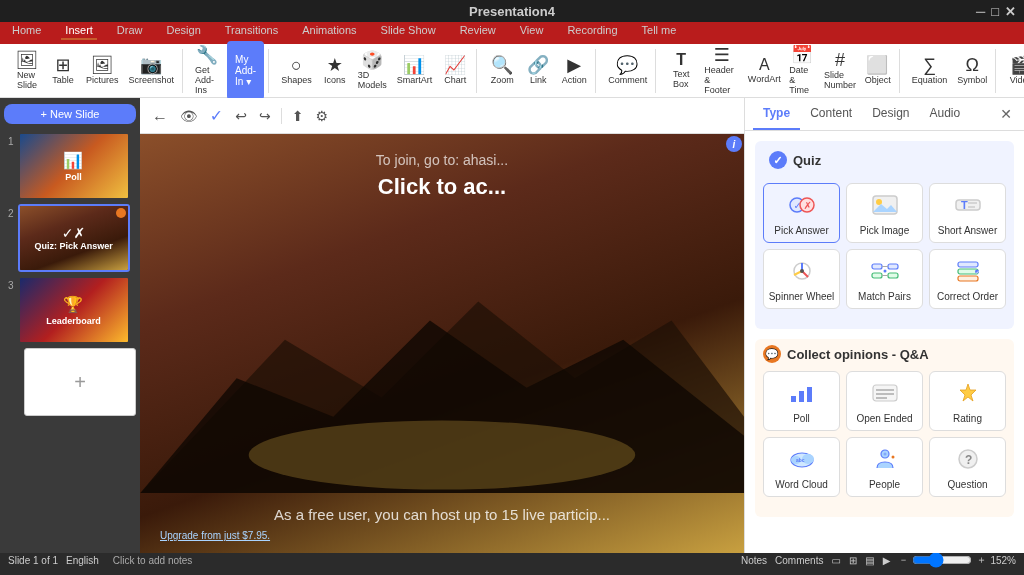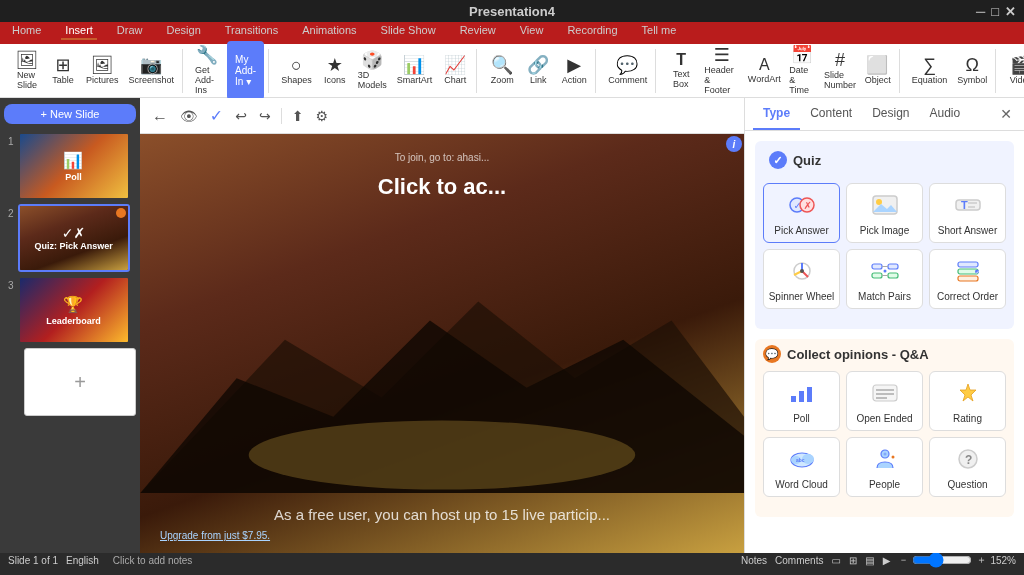--- a/index.html
+++ b/index.html
@@ -217,21 +217,21 @@
       position: absolute;
       inset: 0;
       background: linear-gradient(160deg, #8b4f2a 0%, #5c2a1a 30%, #3a1a0a 60%, #c8a040 100%);
     }
     .slide-canvas-text {
       position: absolute;
       top: 18px;
       left: 0; right: 0;
       text-align: center;
       color: rgba(255,255,255,0.7);
-      font-size: 10px;
+      font-size: 14px;
     }
     .slide-canvas-big-text {
       position: absolute;
       top: 40px;
       left: 0; right: 0;
       text-align: center;
       color: white;
       font-size: 22px;
       font-weight: 600;
     }

